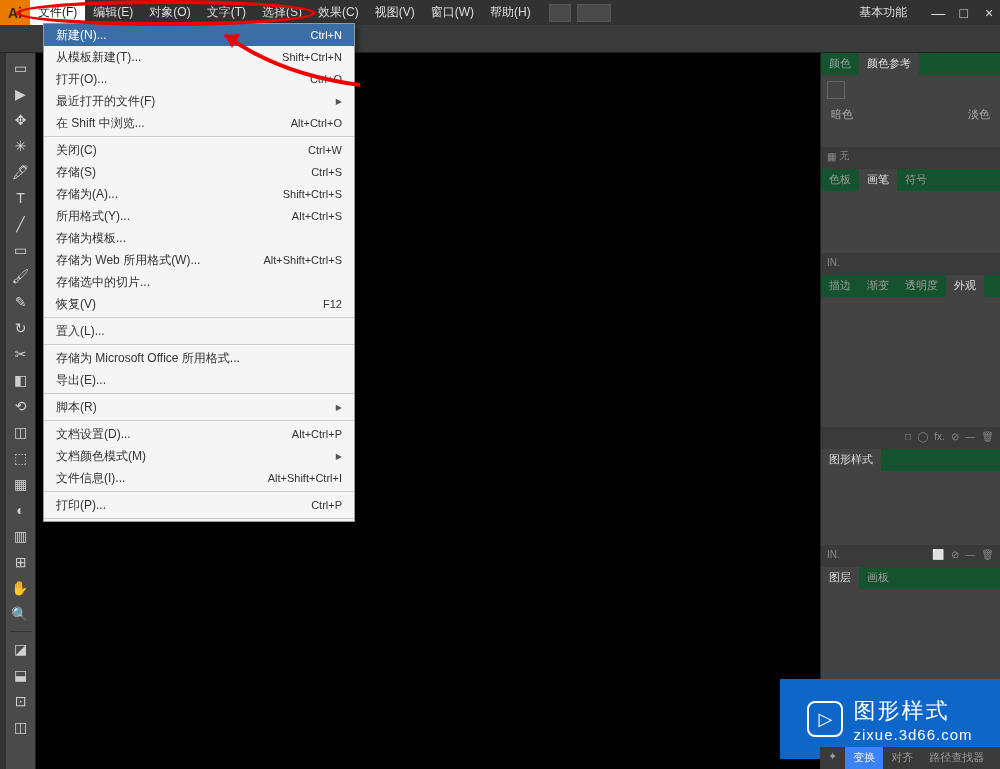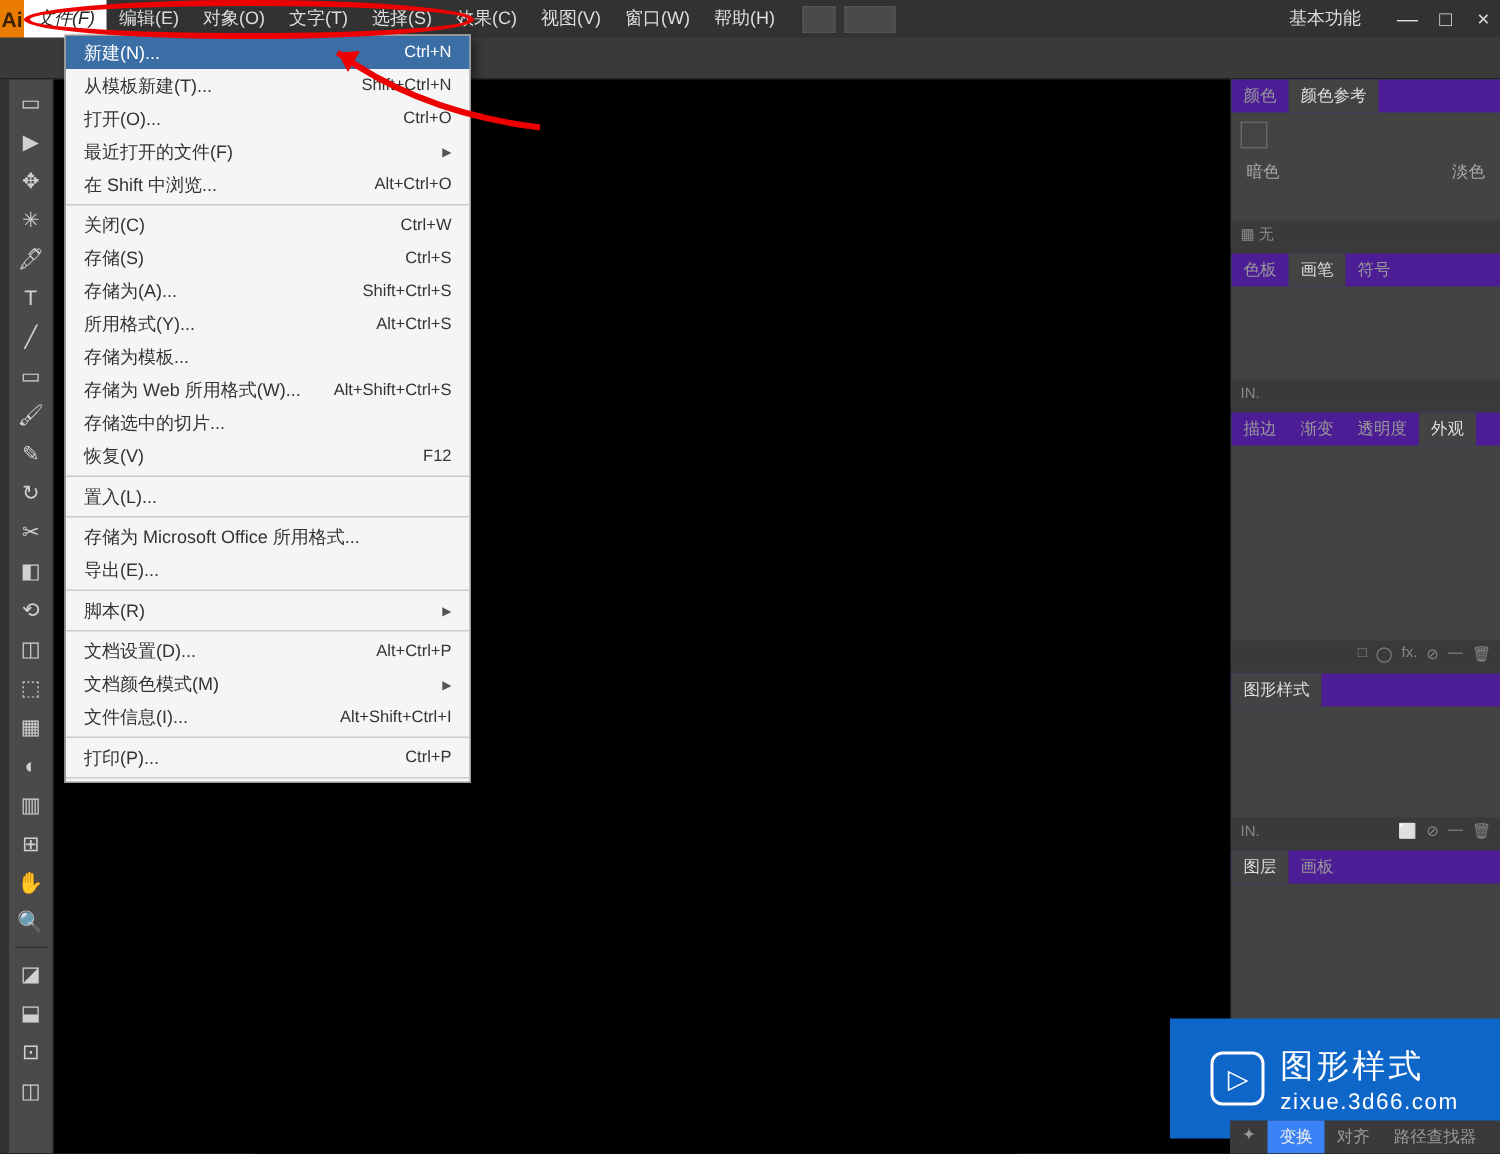--- a/index.html
+++ b/index.html
@@ -1,48 +1,48 @@
 <!DOCTYPE html>
 <html><head>
 <meta charset="utf-8">
 <style>
   * { margin: 0; padding: 0; box-sizing: border-box; font-family: "Microsoft YaHei", sans-serif; }
   body { background: #323232; color: #c0c0c0; font-size: 12px; width: 1000px; height: 769px; overflow: hidden; position: relative; }
 
   .titlebar { height: 25px; background: #323232; display: flex; align-items: center; }
-  .app-icon { width: 16px; height: 25px; background: #e87b00; color: #3a2200; font-weight: bold; font-size: 14px; display: flex; align-items: center; justify-content: center; }
+  .app-icon { width: 30px; height: 25px; background: #e87b00; color: #3a2200; font-weight: bold; font-size: 14px; display: flex; align-items: center; justify-content: center; }
   .menu-strip { display: flex; align-items: center; height: 25px; }
   .menu-item { padding: 0 8px; font-size: 12px; color: #ddd; cursor: default; line-height: 25px; }
-  .menu-item.open { background: #fff; color: #222; font-style: italic; }
-  .title-right { margin-left: auto; display: flex; align-items: flex-start; }
+  .menu-item.open { background: #fff; color: #222; }
+  .title-right { margin-left: auto; display: flex; align-items: center; }
   .workspace-label { color: #ddd; font-size: 12px; margin-right: 20px; }
   .win-controls span { display:inline-block; width:22px; text-align:center; color:#ddd; font-size:14px; }
 
   .control-bar { height: 28px; background: #3a3a3a; border-bottom: 1px solid #222; display:flex; align-items:center; gap:6px; padding:0 6px;}
   .cb-box { width:22px; height:18px; background:#4a4a4a; border:1px solid #555; }
 
   .main-row { display: flex; height: calc(769px - 25px - 28px); }
   .dock { width: 6px; background: #323232; }
   .tool-col { width: 30px; background: #4a4a4a; display: flex; flex-direction: column; align-items: center; padding-top: 4px; gap: 4px; border-right:1px solid #222;}
   .tool-col .tbtn { width: 24px; height: 22px; color:#d0d0d0; display:flex;align-items:center;justify-content:center; font-size:14px; }
   .tool-col .sep { width:22px; height:1px; background:#333; margin:2px 0;}
   .canvas-area { flex: 1; background: #000; position: relative; }
   .panel-strip { width: 180px; background: #3a3a3a; display:flex; flex-direction:column; border-left:1px solid #222; }
 
   .panel { background:#434343; margin-bottom:4px; }
-  .panel-tabs { display:flex; height:22px; background:#4c1d95; font-size:11px; }
+  .panel-tabs { display:flex; height:22px; background:#14532d; font-size:11px; }
   .ptab { padding:3px 8px; color:#999; }
   .ptab.active { background:#434343; color:#ddd; }
   .panel-body { padding:6px; min-height:50px; font-size:11px; color:#aaa; position:relative;}
   .panel-foot { height:18px; background:#3a3a3a; font-size:10px; color:#888; padding:2px 6px; display:flex; align-items:center; }
   .panel-foot .rgt { margin-left:auto; display:flex; gap:6px;}
   .swatch-row { display:flex; justify-content:space-between; padding:2px 4px; }
 
   
-  .dropdown { position: absolute; top: 23px; left: 43px; width: 271px; background: #f5f5f5; color: #333; border: 1px solid #999; z-index: 50; box-shadow: 3px 3px 6px rgba(0,0,0,0.4); }
+  .dropdown { position: absolute; top: 23px; left: 43px; width: 312px; background: #f5f5f5; color: #333; border: 1px solid #999; z-index: 50; box-shadow: 3px 3px 6px rgba(0,0,0,0.4); }
   .dd-row { display:flex; height:22px; align-items:center; padding:0 12px; font-size:12px; }
   .dd-row.hl { background:#3b6ea5; color:#fff; }
   .dd-short { margin-left:auto; font-size:11px; }
   .dd-sep { height:1px; background:#ccc; margin:2px 0; }
   .dd-arrow::after { content:"▶"; font-size:8px; margin-left:auto; color:#555;}
 
   
   .anno-oval { position:absolute; border:4px solid #e00; border-radius:50%; pointer-events:none; z-index:60;}
   .anno-arrow { position:absolute; z-index:60; pointer-events:none;}
 

